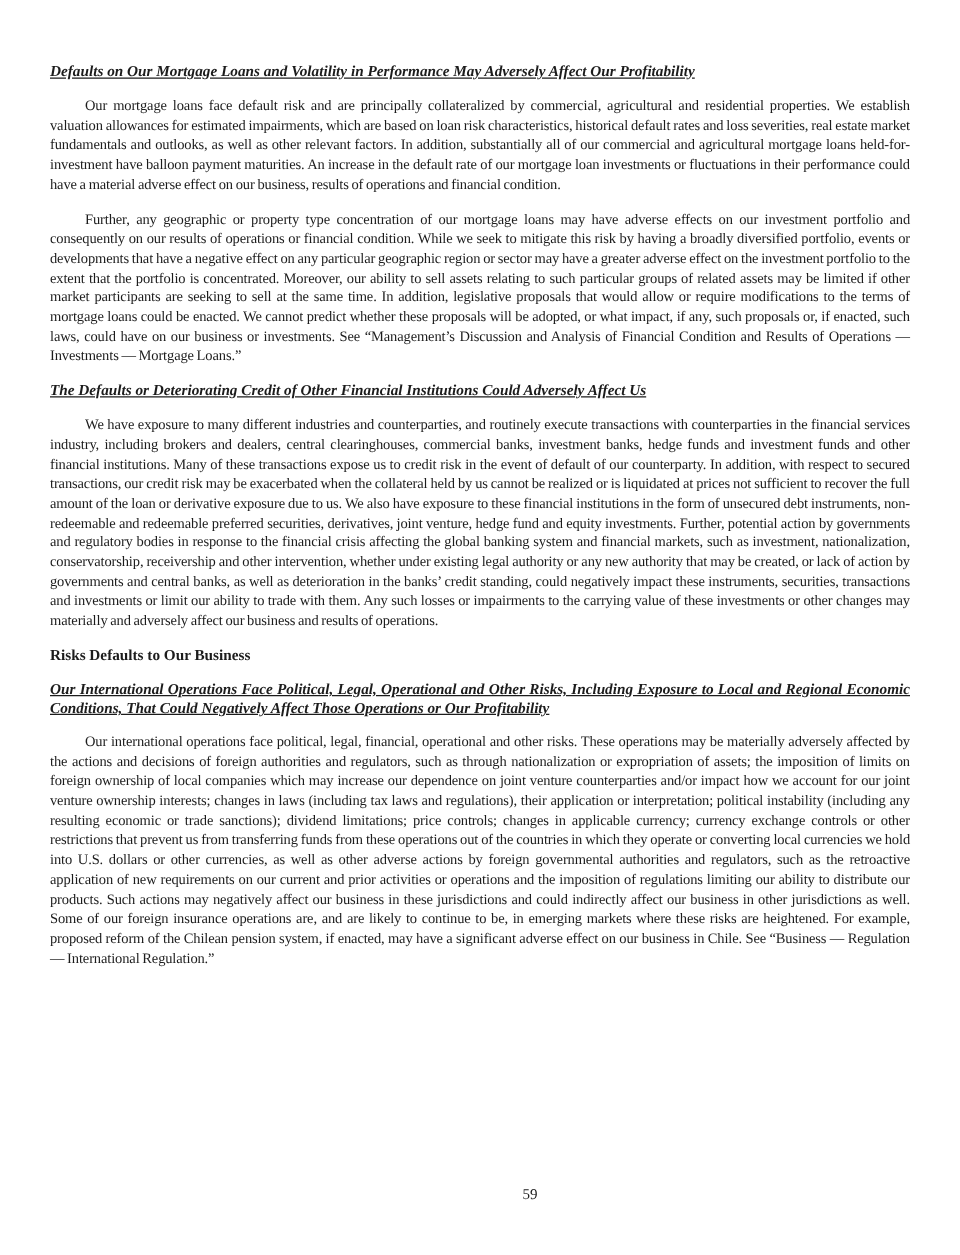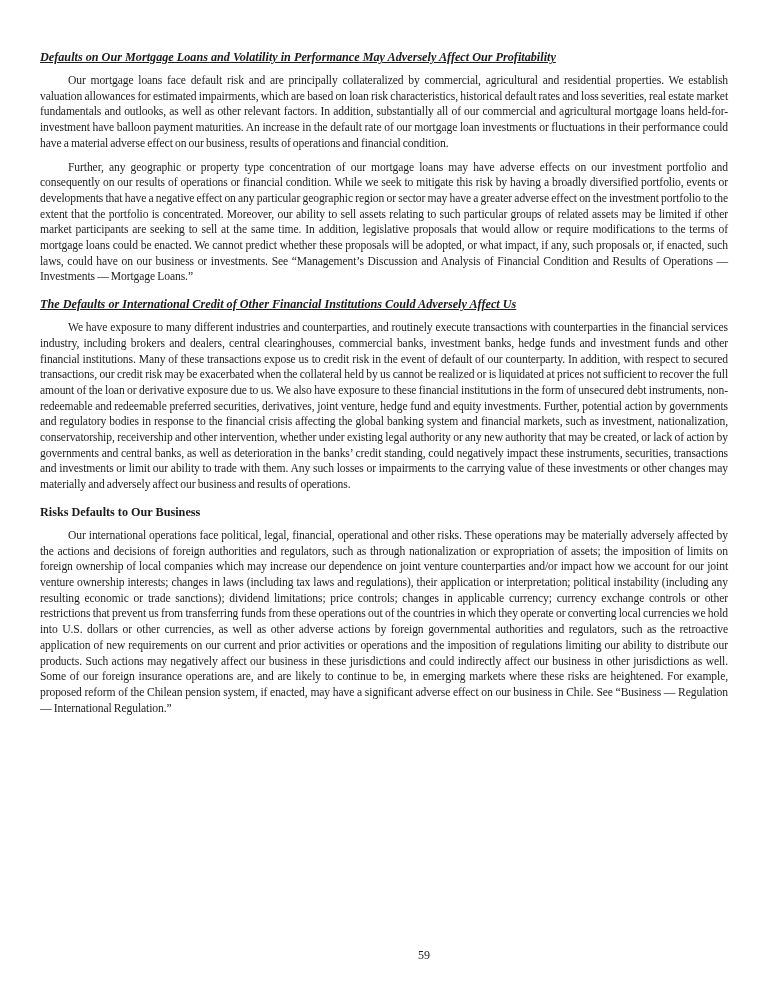--- a/index.html
+++ b/index.html
@@ -25,21 +25,21 @@
     margin: 12px 0 8px 0;
     text-align: justify;
   }
   .heading.italic { font-style: italic; text-decoration: underline; }
   .heading:first-child { margin-top: 0; }
   .para {
     font-size: 11.6px;
     line-height: 15.7px;
     text-align: justify;
     text-indent: 28px;
-    margin: 0 0 8px 0;
+    margin: 12px 0 8px 0;
     word-spacing: -0.6px;
     letter-spacing: -0.1px;
   }
   .page-number {
     position: absolute;
     top: 948px;
     left: 0;
     width: 768px;
     text-align: center;
     font-size: 12px;
@@ -51,24 +51,25 @@
 <body>
 
 <div class="content">
 
   <div class="heading italic">Defaults on Our Mortgage Loans and Volatility in Performance May Adversely Affect Our Profitability</div>
 
   <p class="para">Our mortgage loans face default risk and are principally collateralized by commercial, agricultural and residential properties. We establish valuation allowances for estimated impairments, which are based on loan risk characteristics, historical default rates and loss severities, real estate market fundamentals and outlooks, as well as other relevant factors. In addition, substantially all of our commercial and agricultural mortgage loans held-for-investment have balloon payment maturities. An increase in the default rate of our mortgage loan investments or fluctuations in their performance could have a material adverse effect on our business, results of operations and financial condition.</p>
 
   <p class="para">Further, any geographic or property type concentration of our mortgage loans may have adverse effects on our investment portfolio and consequently on our results of operations or financial condition. While we seek to mitigate this risk by having a broadly diversified portfolio, events or developments that have a negative effect on any particular geographic region or sector may have a greater adverse effect on the investment portfolio to the extent that the portfolio is concentrated. Moreover, our ability to sell assets relating to such particular groups of related assets may be limited if other market participants are seeking to sell at the same time. In addition, legislative proposals that would allow or require modifications to the terms of mortgage loans could be enacted. We cannot predict whether these proposals will be adopted, or what impact, if any, such proposals or, if enacted, such laws, could have on our business or investments. See “Management’s Discussion and Analysis of Financial Condition and Results of Operations — Investments — Mortgage Loans.”</p>
 
-  <div class="heading italic">The Defaults or International Credit of Other Financial Institutions Could Adversely Affect Us</div>
+  <div class="heading italic">The Defaults or Deteriorating Credit of Other Financial Institutions Could Adversely Affect Us</div>
 
   <p class="para">We have exposure to many different industries and counterparties, and routinely execute transactions with counterparties in the financial services industry, including brokers and dealers, central clearinghouses, commercial banks, investment banks, hedge funds and investment funds and other financial institutions. Many of these transactions expose us to credit risk in the event of default of our counterparty. In addition, with respect to secured transactions, our credit risk may be exacerbated when the collateral held by us cannot be realized or is liquidated at prices not sufficient to recover the full amount of the loan or derivative exposure due to us. We also have exposure to these financial institutions in the form of unsecured debt instruments, non-redeemable and redeemable preferred securities, derivatives, joint venture, hedge fund and equity investments. Further, potential action by governments and regulatory bodies in response to the financial crisis affecting the global banking system and financial markets, such as investment, nationalization, conservatorship, receivership and other intervention, whether under existing legal authority or any new authority that may be created, or lack of action by governments and central banks, as well as deterioration in the banks’ credit standing, could negatively impact these instruments, securities, transactions and investments or limit our ability to trade with them. Any such losses or impairments to the carrying value of these investments or other changes may materially and adversely affect our business and results of operations.</p>
 
   <div class="heading">Risks Defaults to Our Business</div>
 
+  <div class="heading italic">Our International Operations Face Political, Legal, Operational and Other Risks, Including Exposure to Local and Regional Economic Conditions, That Could Negatively Affect Those Operations or Our Profitability</div>
 
   <p class="para">Our international operations face political, legal, financial, operational and other risks. These operations may be materially adversely affected by the actions and decisions of foreign authorities and regulators, such as through nationalization or expropriation of assets; the imposition of limits on foreign ownership of local companies which may increase our dependence on joint venture counterparties and/or impact how we account for our joint venture ownership interests; changes in laws (including tax laws and regulations), their application or interpretation; political instability (including any resulting economic or trade sanctions); dividend limitations; price controls; changes in applicable currency; currency exchange controls or other restrictions that prevent us from transferring funds from these operations out of the countries in which they operate or converting local currencies we hold into U.S. dollars or other currencies, as well as other adverse actions by foreign governmental authorities and regulators, such as the retroactive application of new requirements on our current and prior activities or operations and the imposition of regulations limiting our ability to distribute our products. Such actions may negatively affect our business in these jurisdictions and could indirectly affect our business in other jurisdictions as well. Some of our foreign insurance operations are, and are likely to continue to be, in emerging markets where these risks are heightened. For example, proposed reform of the Chilean pension system, if enacted, may have a significant adverse effect on our business in Chile. See “Business — Regulation — International Regulation.”</p>
 
 </div>
 
 <div class="page-number">59</div>
 
 </body></html>

